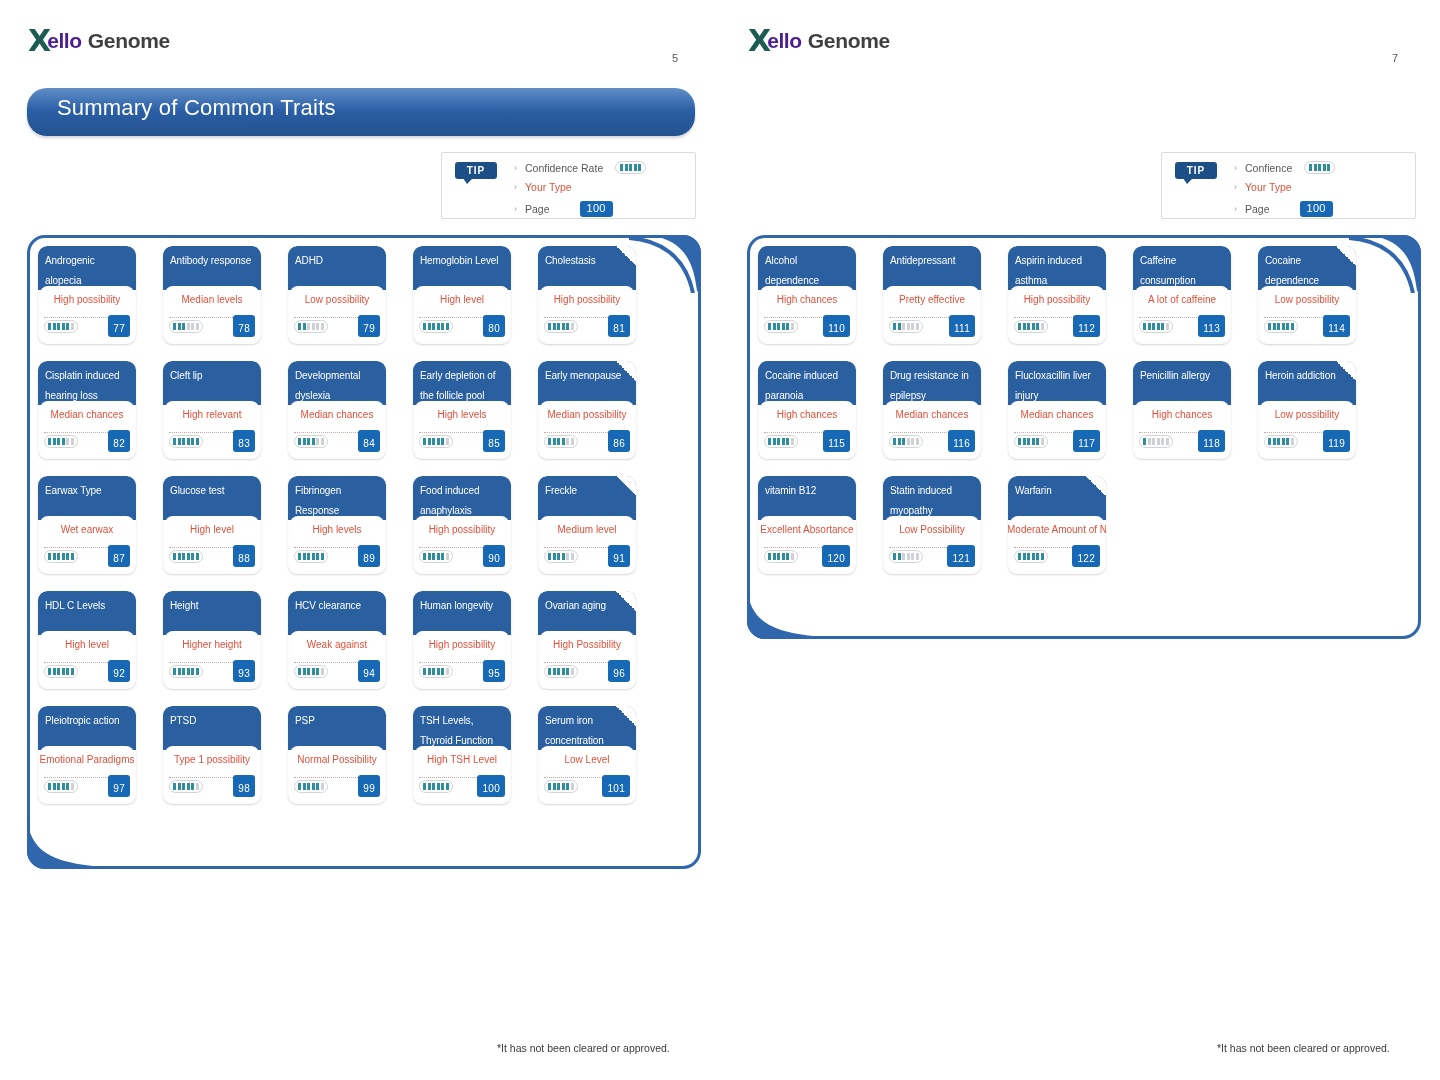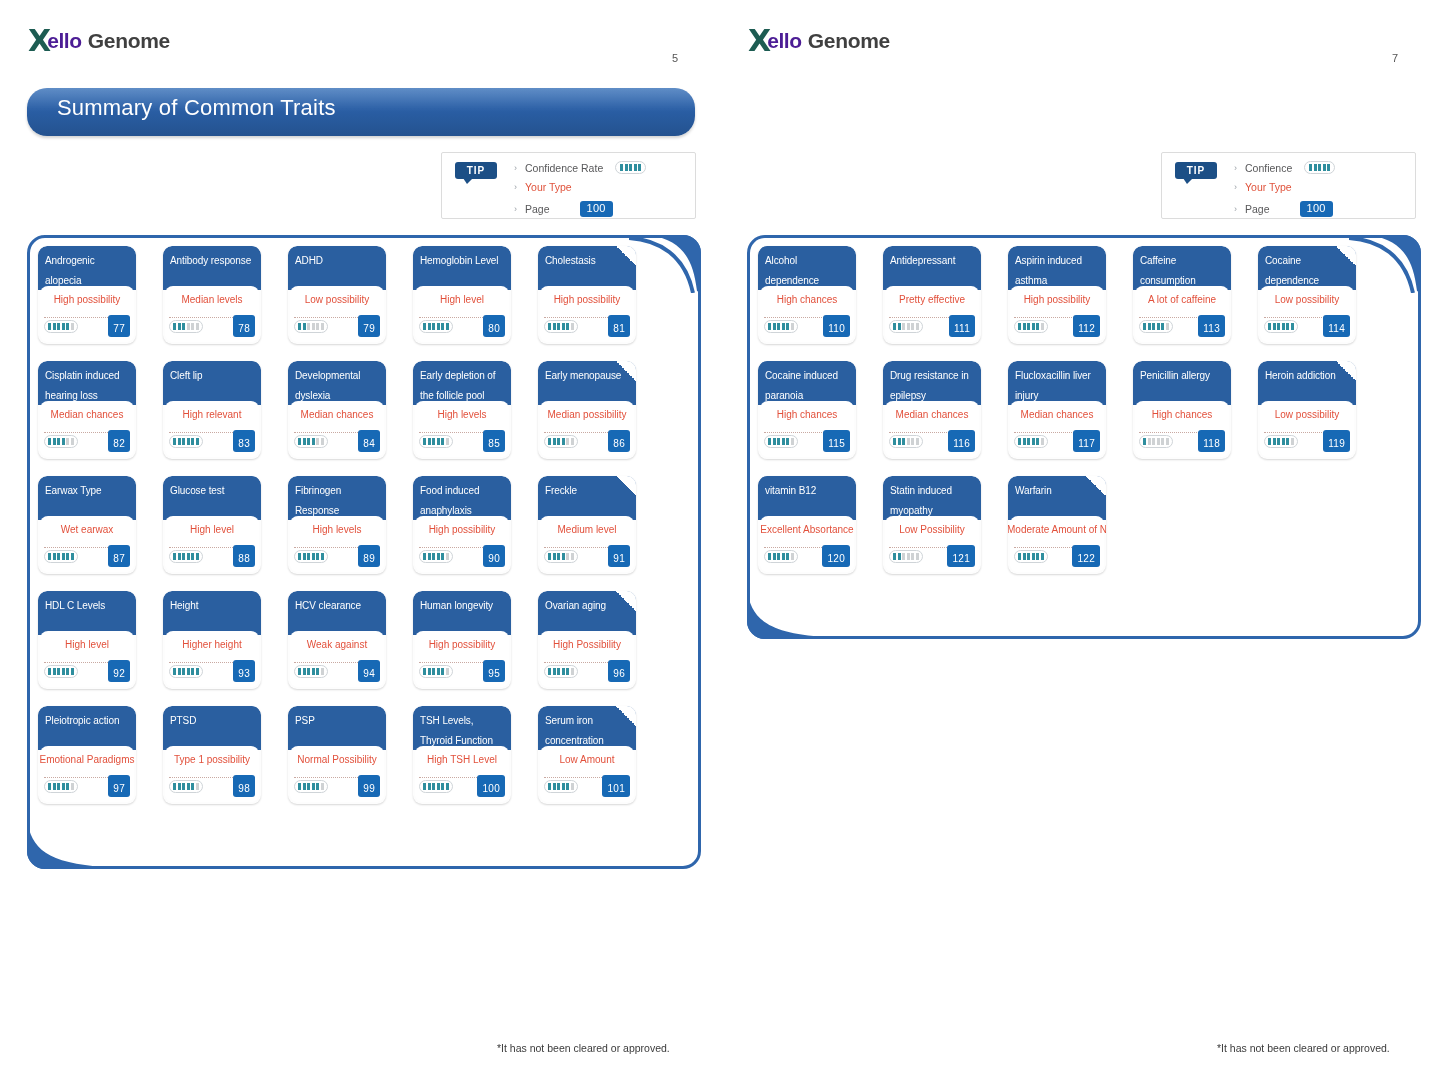--- a/index.html
+++ b/index.html
@@ -500,21 +500,21 @@
               <span class="meter"><i class="on"></i><i class="on"></i><i class="on"></i><i class="on"></i><i class="on"></i><i class="on"></i></span>
               <span class="pagebadge">100</span>
             </div>
           </div>
         </div>
         <div class="card" style="left: 508px; top: 468px;">
           <div class="card-head fold">
             <div class="card-title">Serum iron concentration</div>
           </div>
           <div class="card-body">
-            <div class="card-value">Low Amount</div>
+            <div class="card-value">Low Level</div>
             <div class="dotline"></div>
             <div class="card-foot">
               <span class="meter"><i class="on"></i><i class="on"></i><i class="on"></i><i class="on"></i><i class="on"></i><i class=""></i></span>
               <span class="pagebadge">101</span>
             </div>
           </div>
         </div>
       </div>
   </div>
 

